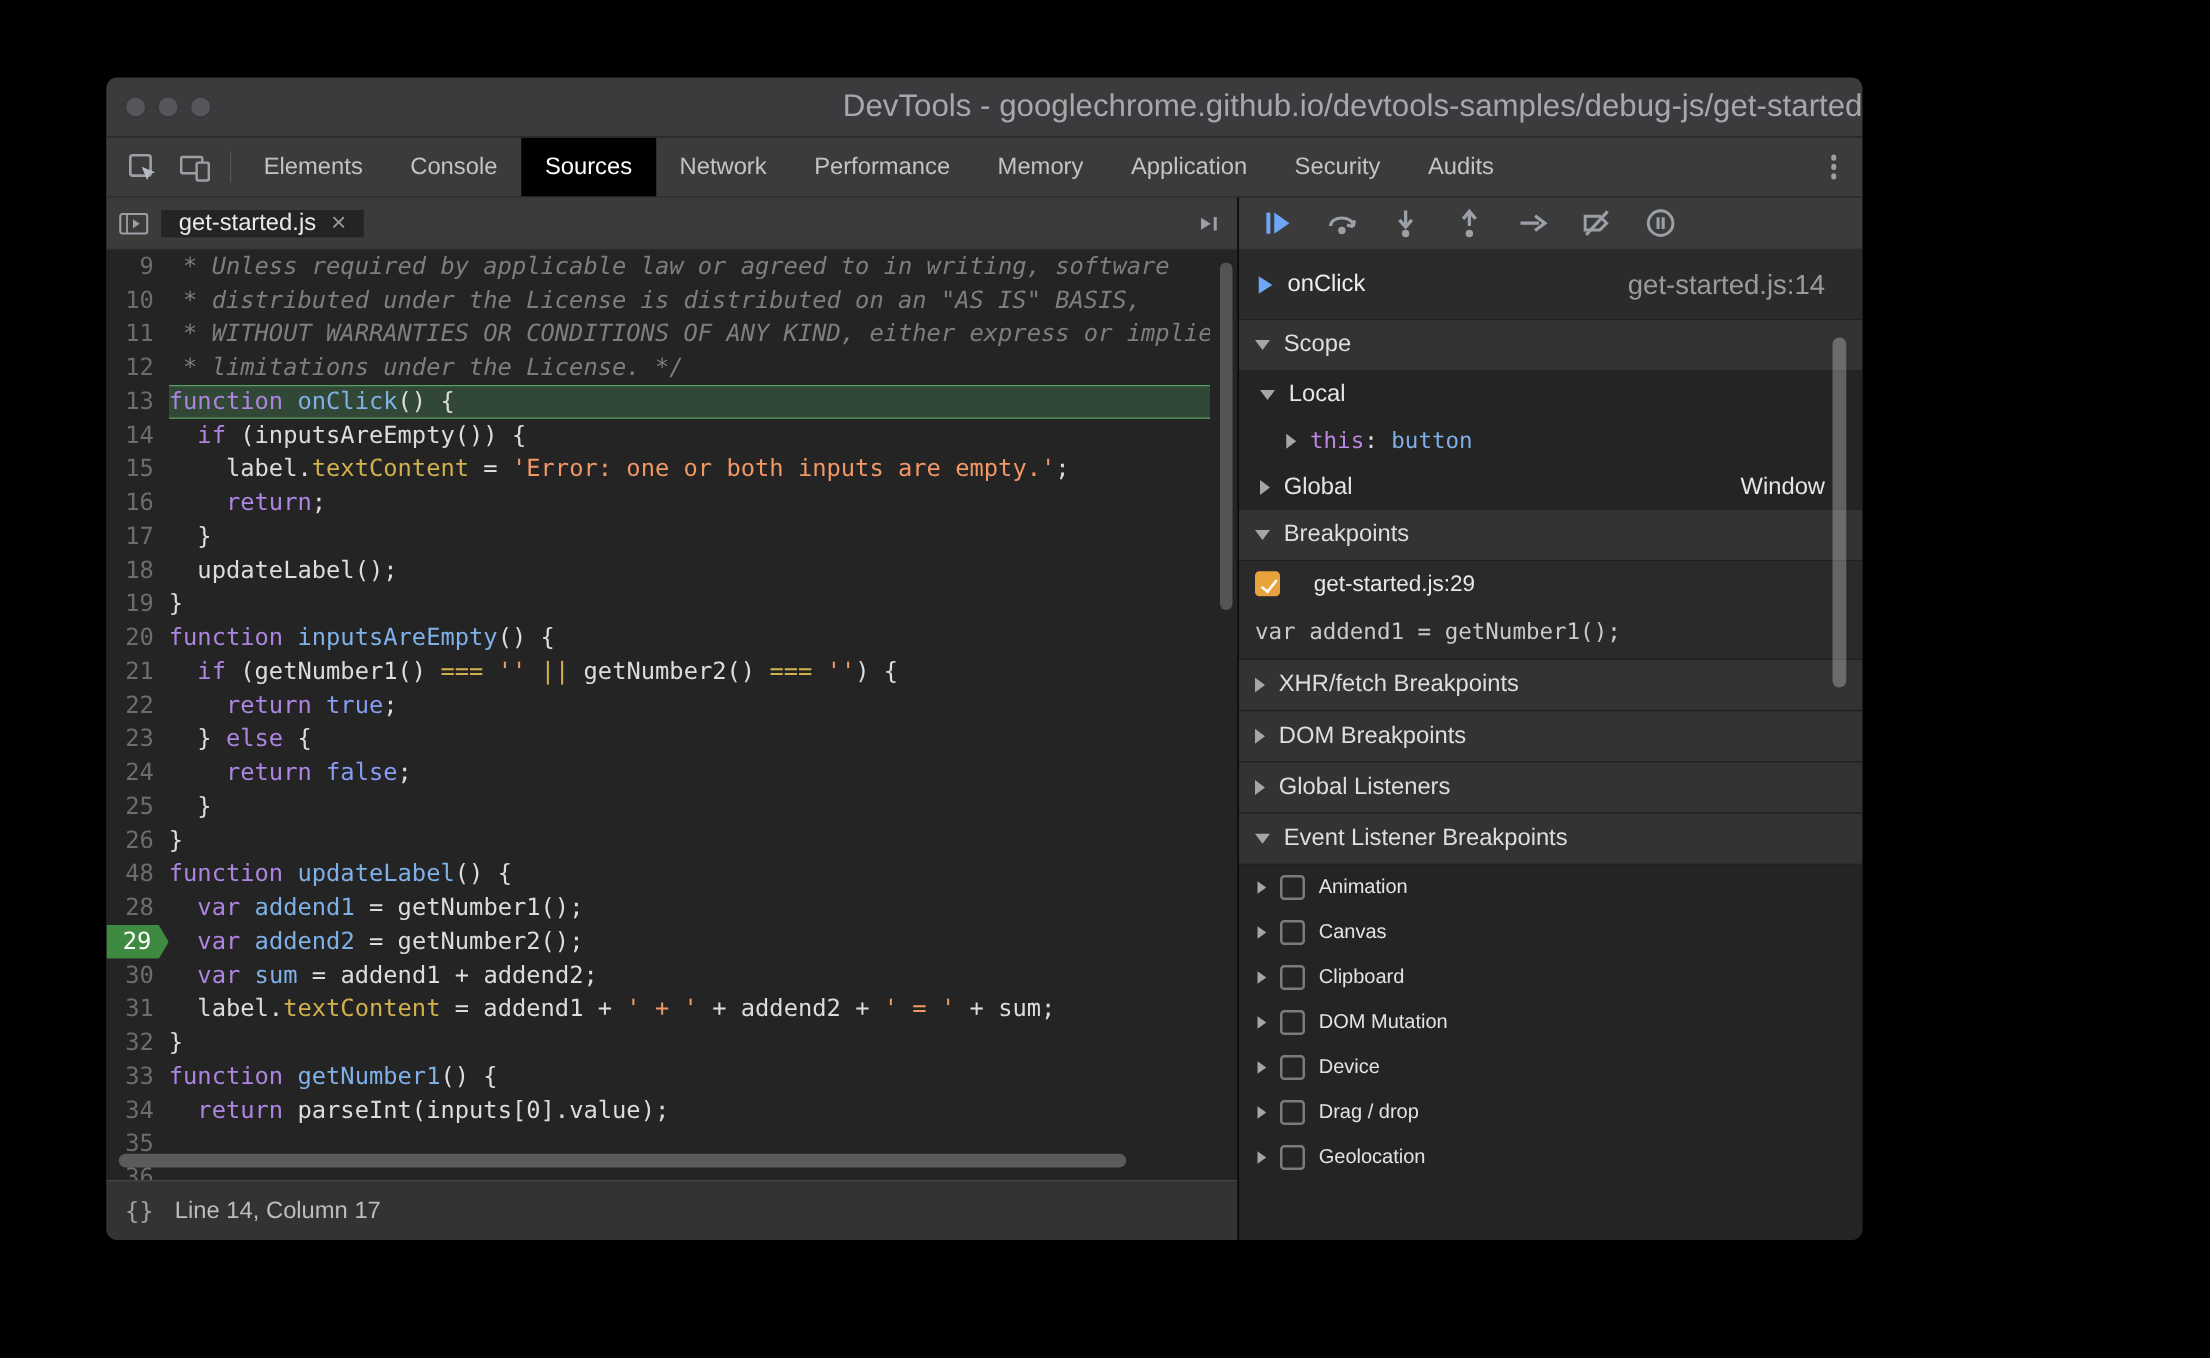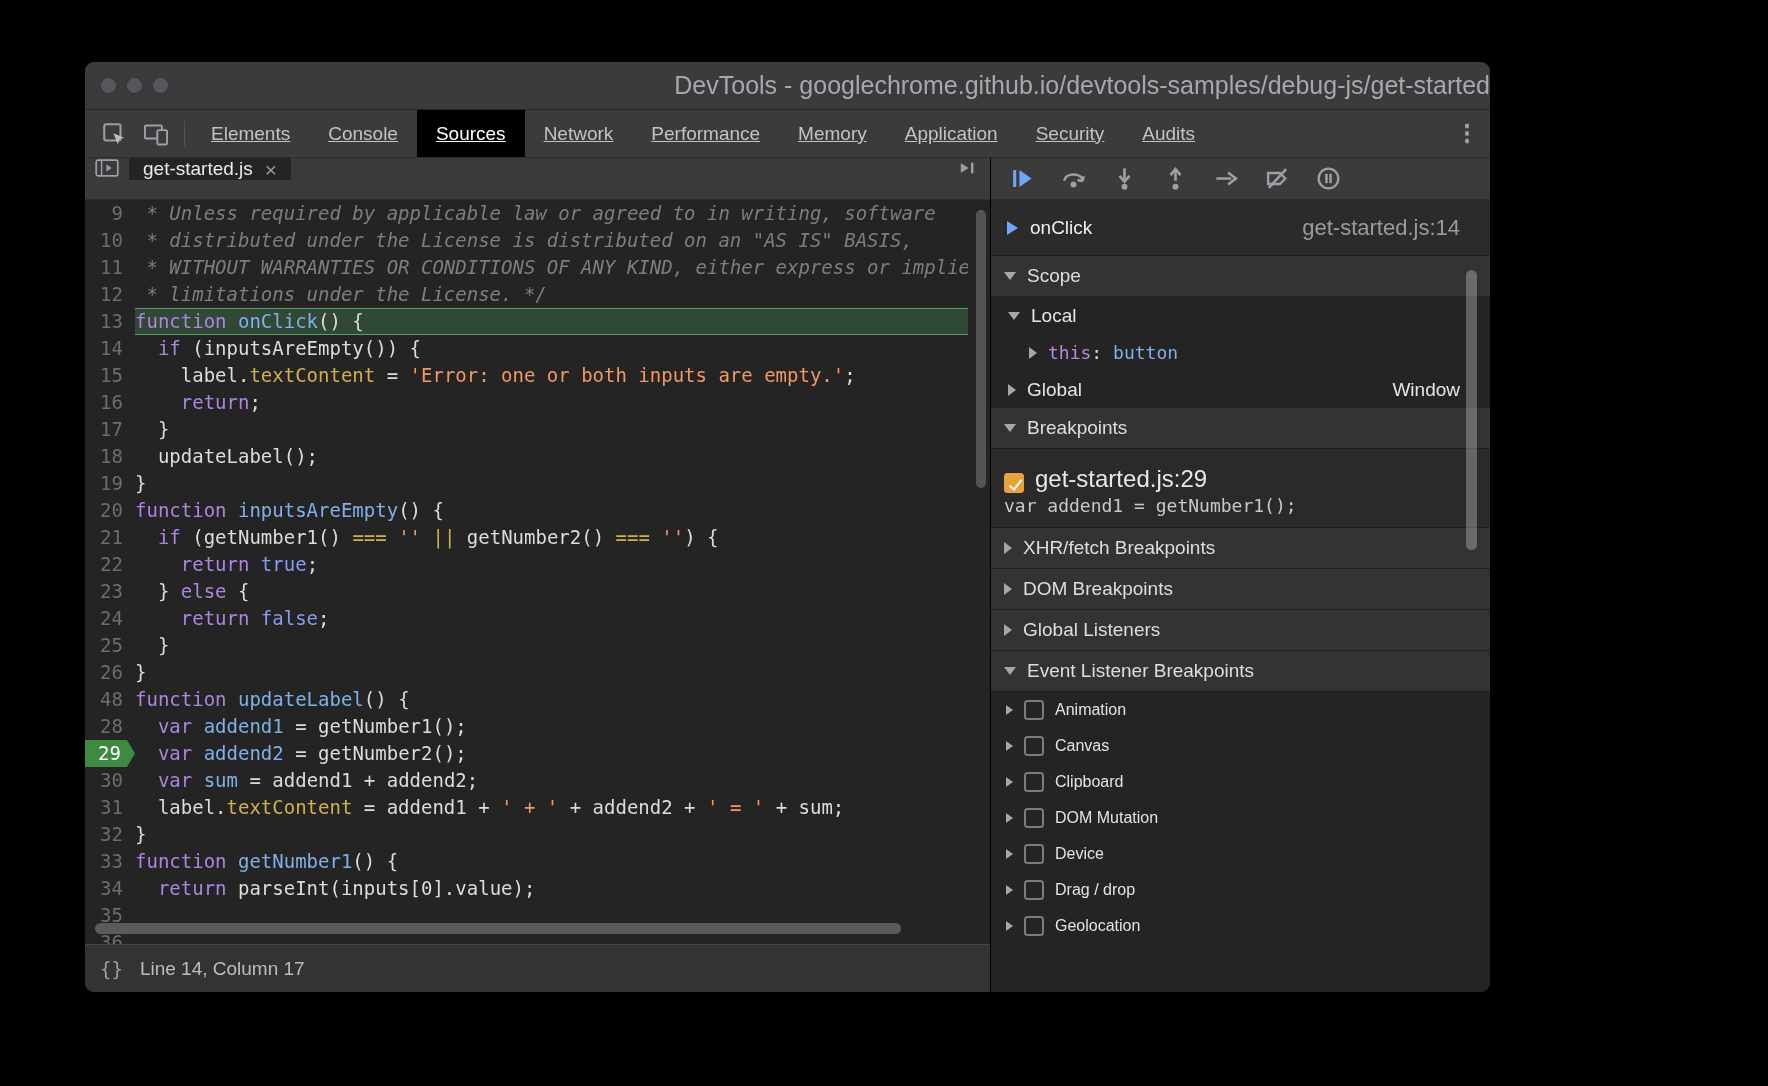--- a/index.html
+++ b/index.html
@@ -15,33 +15,33 @@
   .traffic { position:absolute; left:15px; top:0; height:100%; display:flex; align-items:center; gap:9px; }
   .tl { width:17px; height:17px; border-radius:50%; background:#57575b; border:1px solid rgba(0,0,0,.35); }
   .window-title { width:100%; text-align:right; color:#a8a8ac; font-size:25px; }
 
   
   .main-toolbar { height:48px; flex:none; background:#3b3b3b; border-bottom:1px solid #2d2d2d;
                   display:flex; align-items:stretch; padding-left:8px; }
   .tool-btn { width:42px; background:none; border:none; display:flex; align-items:center; justify-content:center; }
   .toolbar-sep { width:1px; background:#525252; margin:11px 7px; }
   .panel-tabs { display:flex; align-items:stretch; }
-  .panel-tab { padding:0 19px; display:flex; align-items:center; color:#c3c3c3; font-size:19px;text-decoration:underline; }
+  .panel-tab { padding:0 19px; display:flex; align-items:center; color:#c3c3c3; font-size:19px; }
   .panel-tab.active { background:#000; color:#fff; }
   .kebab-btn { margin-left:auto; width:46px; background:none; border:none;
                display:flex; align-items:center; justify-content:center; }
   .kebab-dots { width:4.5px; height:4.5px; border-radius:50%; background:#9aa0a6;
                 box-shadow:0 -7.5px 0 #9aa0a6, 0 7.5px 0 #9aa0a6; }
 
   
   .content { flex:1; min-height:0; display:flex; }
   .left-pane { width:905px; flex:none; display:flex; flex-direction:column; }
 
   .file-tabbar { height:42px; flex:none; background:#3b3b3b; border-bottom:1px solid #2d2d2d;
-                 display:flex; align-items:flex-start; }
+                 display:flex; align-items:center; }
   .strip-btn { width:44px; background:none; border:none; display:flex; align-items:center; justify-content:center; }
   .file-tab { background:#242424; padding:0 14px; display:flex; align-items:center; gap:12px;
               color:#eaeaea; font-size:19px; }
   .file-tab .close { color:#9a9a9a; font-size:21px; line-height:1; }
   .tab-spacer { flex:1; }
 
   
   .editor { flex:1; min-height:0; position:relative; background:#242424; overflow:hidden;
             font-family:"DejaVu Sans Mono","Liberation Mono",monospace; font-size:19px; line-height:27px; }
   .gutter { position:absolute; left:0; top:0; width:50px; }
@@ -95,22 +95,22 @@
   .srow { height:37px; flex:none; display:flex; align-items:center; gap:11px;
           padding:0 30px 0 17px; color:#e5e5e5; font-size:19px; }
   .srow.indent { padding-left:38px; }
   .mono { font-family:"DejaVu Sans Mono","Liberation Mono",monospace; font-size:18px; }
   .scope-this-name { color:#bb87e0; }
   .scope-this-sep  { color:#dadada; }
   .scope-this-val  { color:#7fb0e8; }
   .scope-global-val { margin-left:auto; color:#e5e5e5; }
 
   .bp-entry { flex:none; background:#2a2a2a; padding:8px 0 12px; }
-  .bp-row1 { display:flex; align-items:flex-end; gap:11px; padding:0 13px; height:36px;
-             color:#e8e8e8; font-size:24px; }
+  .bp-row1 { display:flex; align-items:flex-start; gap:27px; padding:0 13px; height:36px;
+             color:#e8e8e8; font-size:18px; }
   .bp-snippet { font-family:"DejaVu Sans Mono","Liberation Mono",monospace; font-size:18px;
                 color:#c9c9c9; padding:2px 13px 0; white-space:pre; }
   .checkbox { width:20px; height:20px; border:2px solid #7b7b7b; border-radius:3.5px;
               background:transparent; position:relative; flex:none; }
   .checkbox.checked { background:#e8a33d; border-color:#e8a33d; }
   .checkbox.checked::after { content:""; position:absolute; left:6px; top:1.5px; width:5px; height:11px;
               border-right:2.6px solid #fff; border-bottom:2.6px solid #fff; transform:rotate(38deg); }
   .ev-item { height:36px; flex:none; display:flex; align-items:center; gap:11px;
              padding:0 15px; color:#e3e3e3; font-size:16px; }
   .ev-item .tri-r { border-left-width:7px; border-top-width:5.5px; border-bottom-width:5.5px; }

